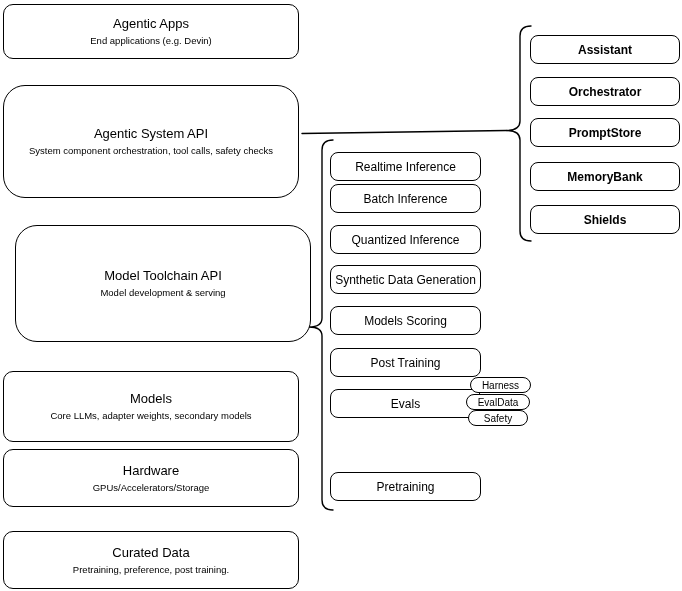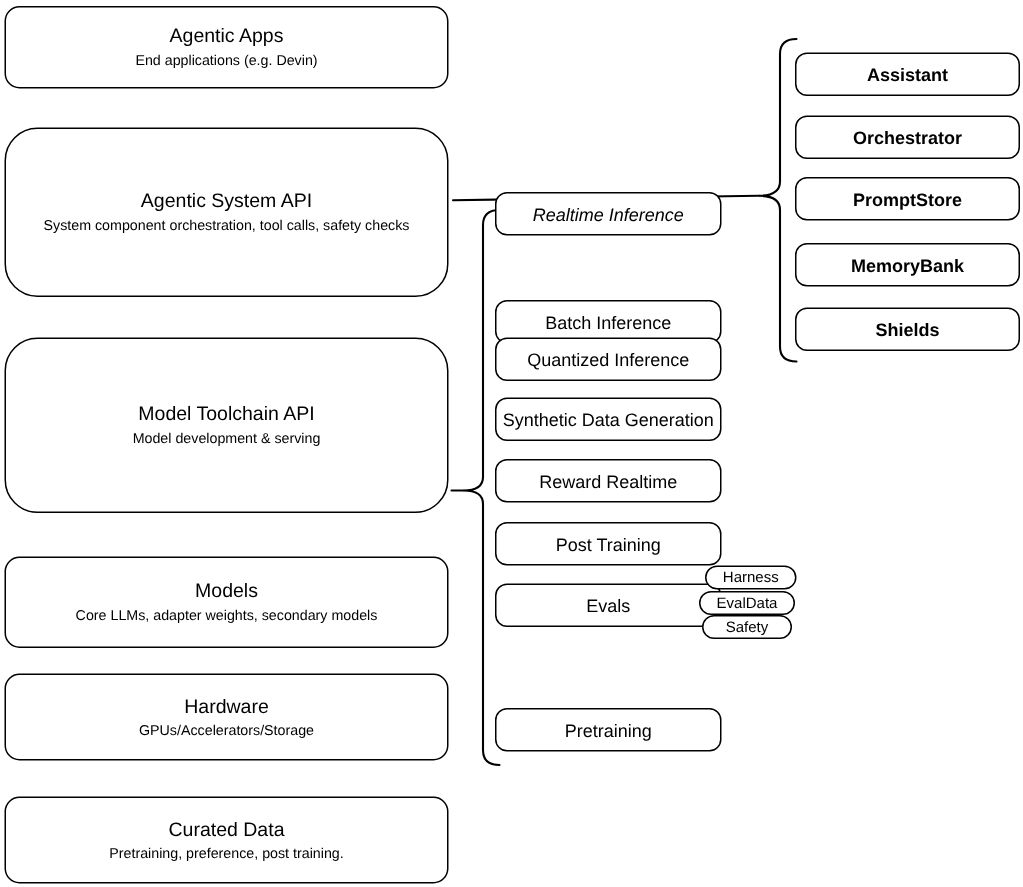--- a/index.html
+++ b/index.html
@@ -91,45 +91,45 @@
   <div class="stack-box" style="top:4px; height:55px; border-radius:10px;">
     <div class="box-title">Agentic Apps</div>
     <div class="box-subtitle">End applications (e.g. Devin)</div>
   </div>
 
   <div class="stack-box" style="top:85px; height:113px; border-radius:22px;">
     <div class="box-title">Agentic System API</div>
     <div class="box-subtitle">System component orchestration, tool calls, safety checks</div>
   </div>
 
-  <div class="stack-box" style="top:225px; height:117px; border-radius:22px;">
+  <div class="stack-box" style="top:225px; height:117px; border-radius:22px;margin-left:12px;">
     <div class="box-title">Model Toolchain API</div>
     <div class="box-subtitle">Model development &amp; serving</div>
   </div>
 
-  <div class="stack-box" style="top:371px; height:61px; border-radius:10px;">
+  <div class="stack-box" style="top:371px; height:71px; border-radius:10px;">
     <div class="box-title">Models</div>
     <div class="box-subtitle">Core LLMs, adapter weights, secondary models</div>
   </div>
 
   <div class="stack-box" style="top:449px; height:58px; border-radius:10px;">
     <div class="box-title">Hardware</div>
     <div class="box-subtitle">GPUs/Accelerators/Storage</div>
   </div>
 
   <div class="stack-box" style="top:531px; height:58px; border-radius:10px;">
     <div class="box-title">Curated Data</div>
     <div class="box-subtitle">Pretraining, preference, post training.</div>
   </div>
 
-  <div class="node-box mid-node" style="top:128px;font-style:italic;">Realtime Inference</div>
-  <div class="node-box mid-node" style="top:200px;">Batch Inference</div>
+  <div class="node-box mid-node" style="top:152px;">Realtime Inference</div>
+  <div class="node-box mid-node" style="top:184px;">Batch Inference</div>
   <div class="node-box mid-node" style="top:225px;">Quantized Inference</div>
   <div class="node-box mid-node" style="top:265px;">Synthetic Data Generation</div>
-  <div class="node-box mid-node" style="top:306px;">Reward Realtime</div>
+  <div class="node-box mid-node" style="top:306px;">Models Scoring</div>
   <div class="node-box mid-node" style="top:348px;">Post Training</div>
   <div class="node-box mid-node" style="top:389px;">Evals</div>
   <div class="node-box mid-node" style="top:472px;">Pretraining</div>
 
   <div class="pill" style="left:470px; top:377px; width:61px;">Harness</div>
   <div class="pill" style="left:466px; top:394px; width:64px;">EvalData</div>
   <div class="pill" style="left:468px; top:410px; width:60px;">Safety</div>
 
   <div class="node-box right-node" style="top:35px;">Assistant</div>
   <div class="node-box right-node" style="top:77px;text-align:right;">Orchestrator</div>

